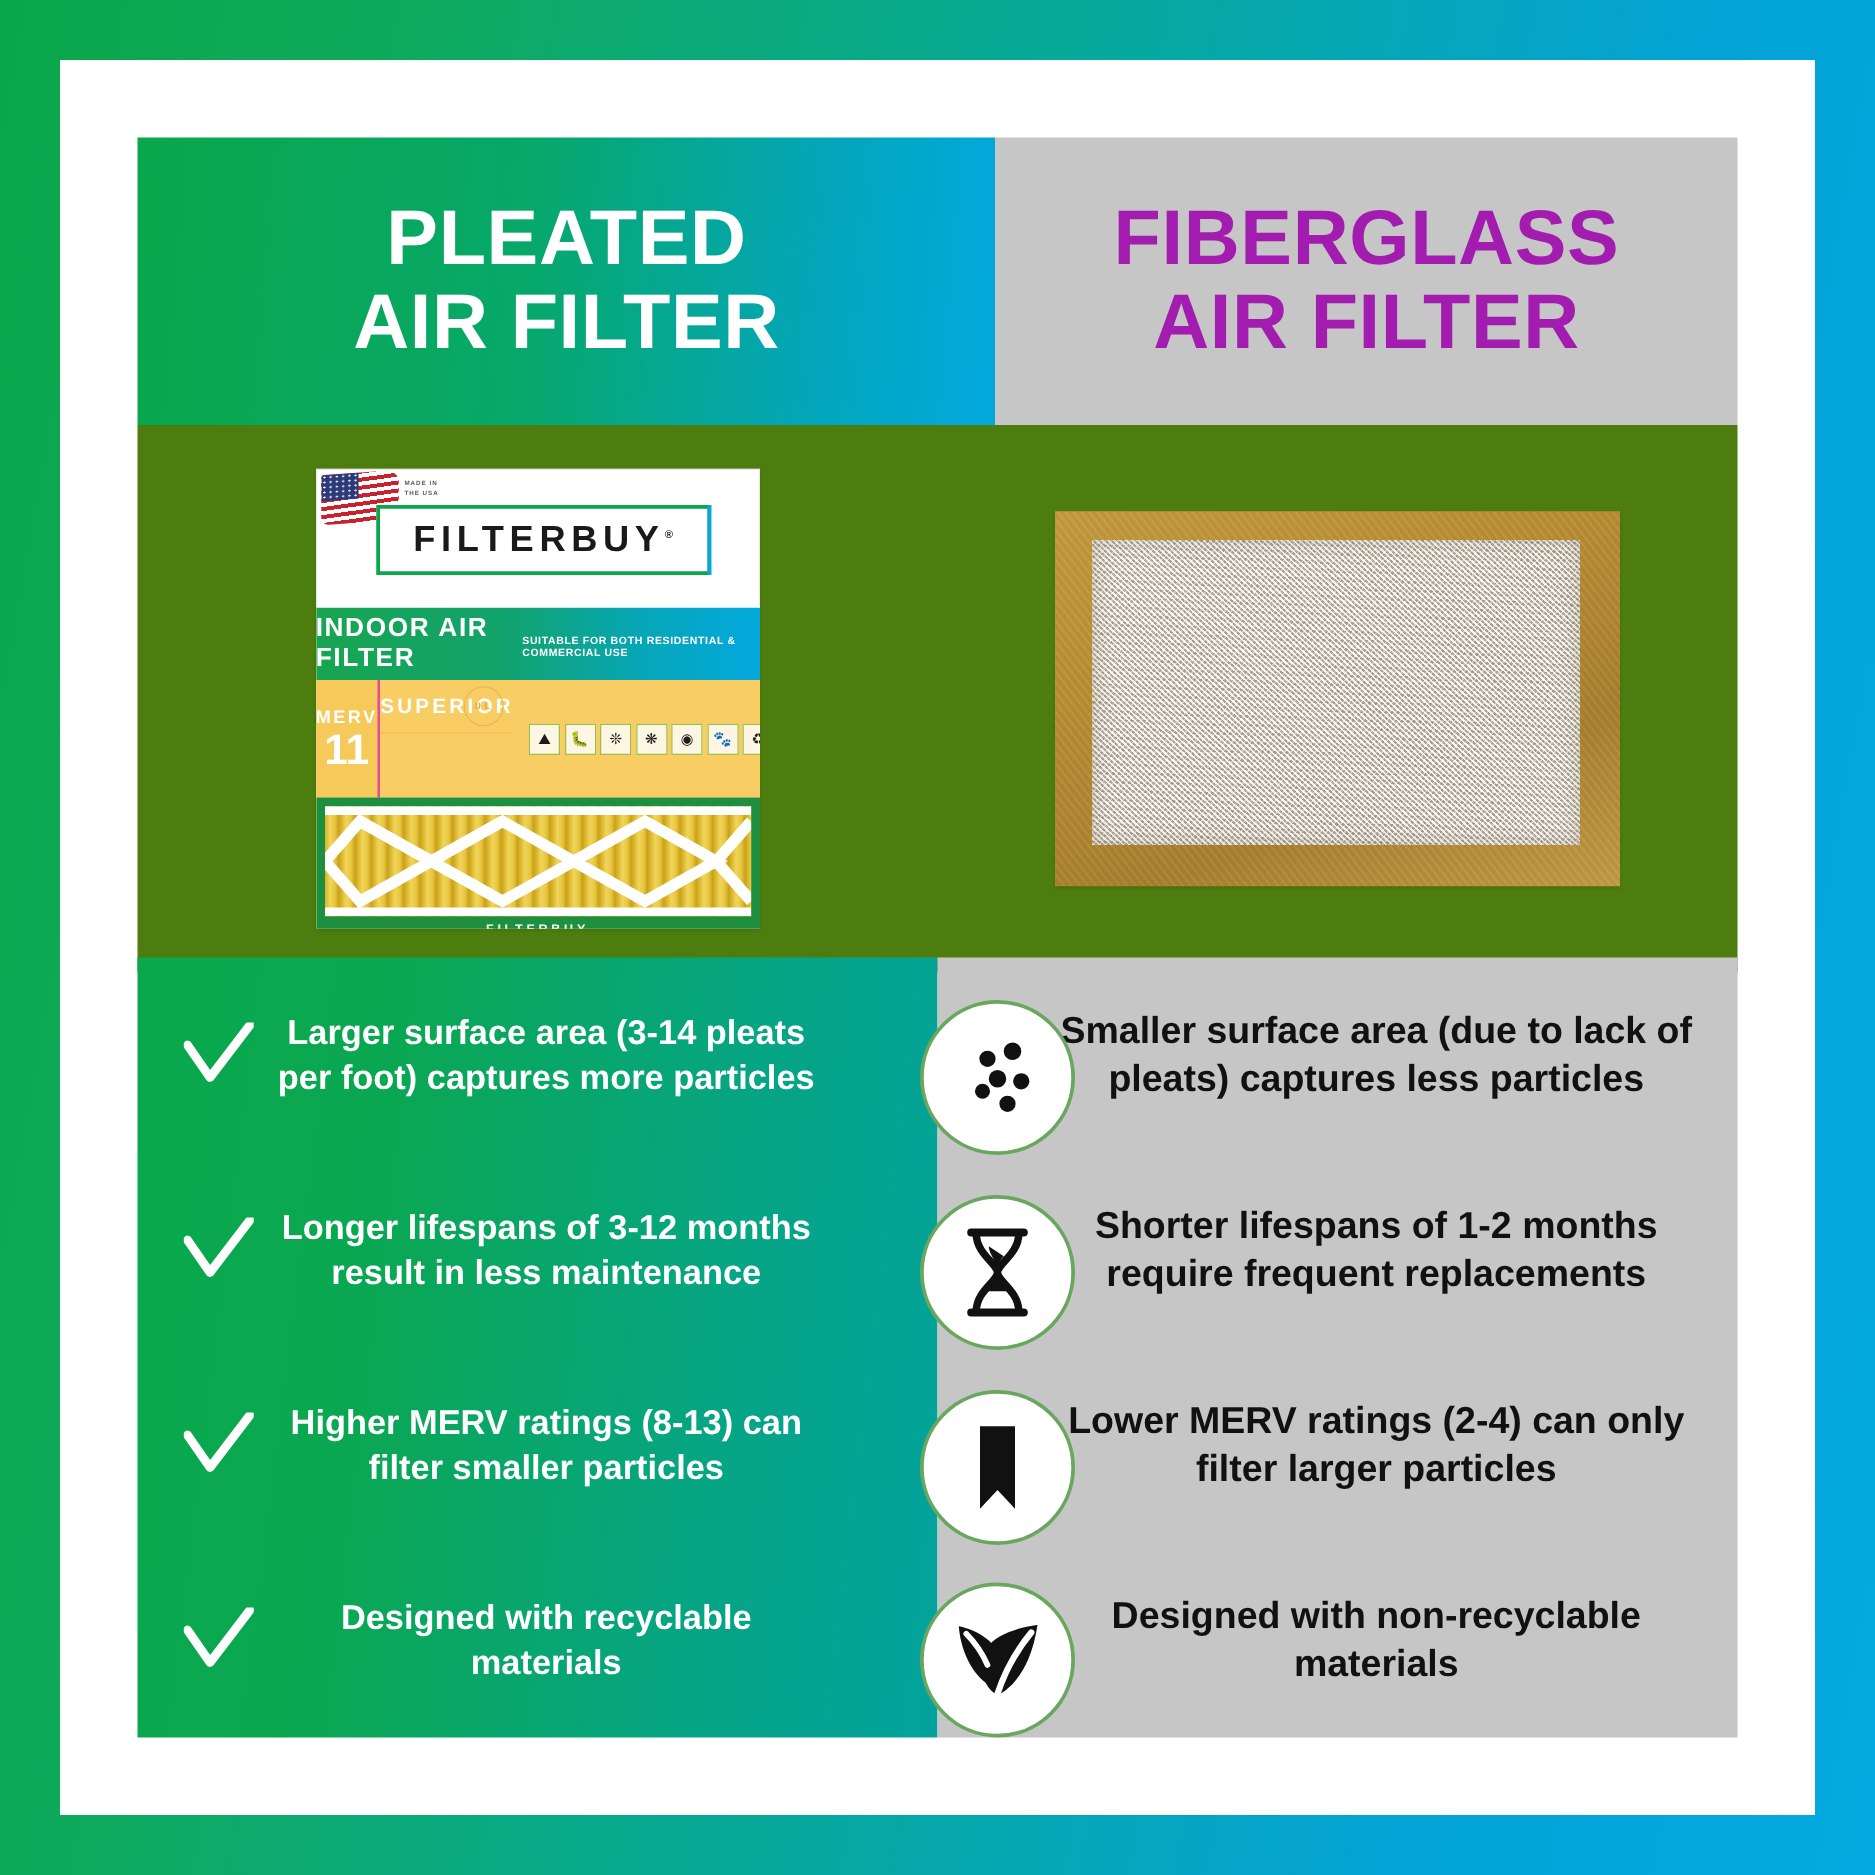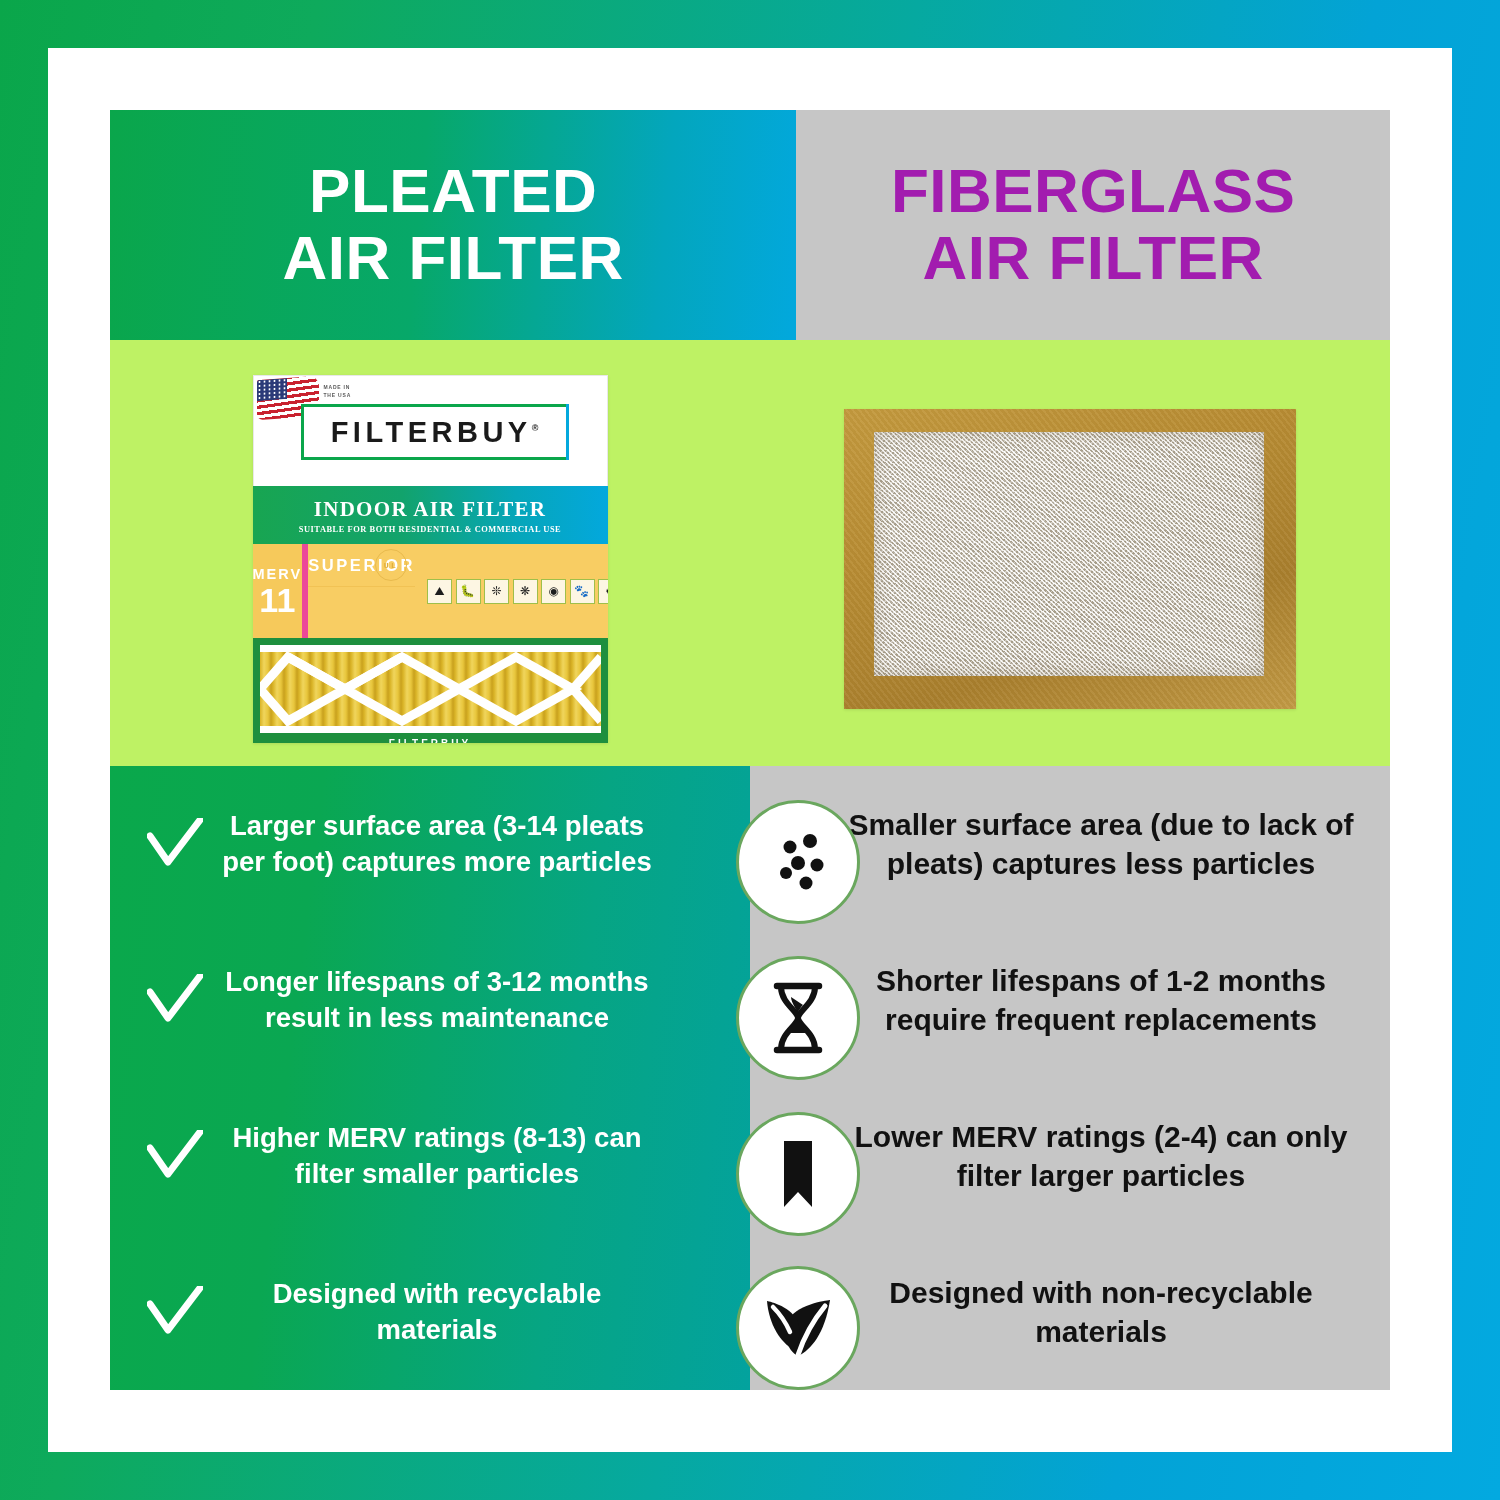--- a/index.html
+++ b/index.html
@@ -67,21 +67,21 @@
   .hdr-right .hdr-title { color: #a21caf; }
 
   
   .products {
     position: absolute;
     left: 62px;
     top: 292px;
     width: 1280px;
     height: 438px;
     display: flex;
-    background: #bef264;
+    background: #4d7c0f;
   }
   .prod-cell {
     width: 640px;
     display: flex;
     align-items: center;
     justify-content: center;
     position: relative;
   }
 
   
@@ -162,25 +162,23 @@
   }
   .fb-logo-text sup {
     font-size: 9px;
     vertical-align: super;
     letter-spacing: 0;
   }
   .fb-band {
     height: 58px;
     background: linear-gradient(90deg, #18a551 0%, #12a36c 42%, #06a6b9 74%, #03a8dd 100%);
     display: flex;
-    flex-direction: column;
     align-items: center;
     justify-content: center;
     color: #fff;
-    font-family: Liberation Serif, serif;
   }
   .fb-band-1 {
     font-size: 21px;
     font-weight: 700;
     letter-spacing: 1.3px;
   }
   .fb-band-2 {
     font-size: 8.4px;
     font-weight: 700;
     letter-spacing: 0.55px;
@@ -193,21 +191,21 @@
     position: relative;
   }
   .fb-merv {
     width: 78px;
     background: #f6c95b;
     display: flex;
     flex-direction: column;
     align-items: center;
     justify-content: center;
     color: #ffffff;
-    border-right: 6px solid #ec4899;
+    border-right: 2px solid #ec4899;
   }
   .fb-merv-label {
     font-size: 14.5px;
     font-weight: 700;
     letter-spacing: 2px;
   }
   .fb-merv-num {
     font-size: 34px;
     font-weight: 700;
     line-height: 1;

